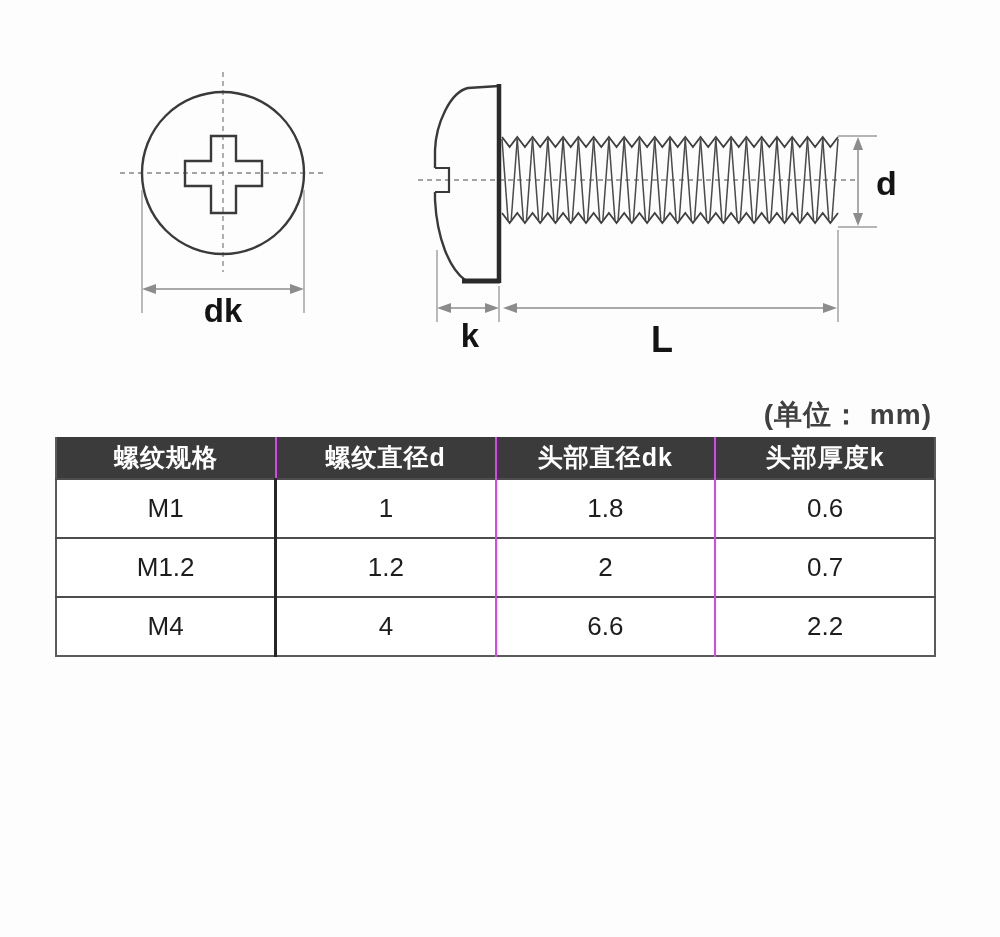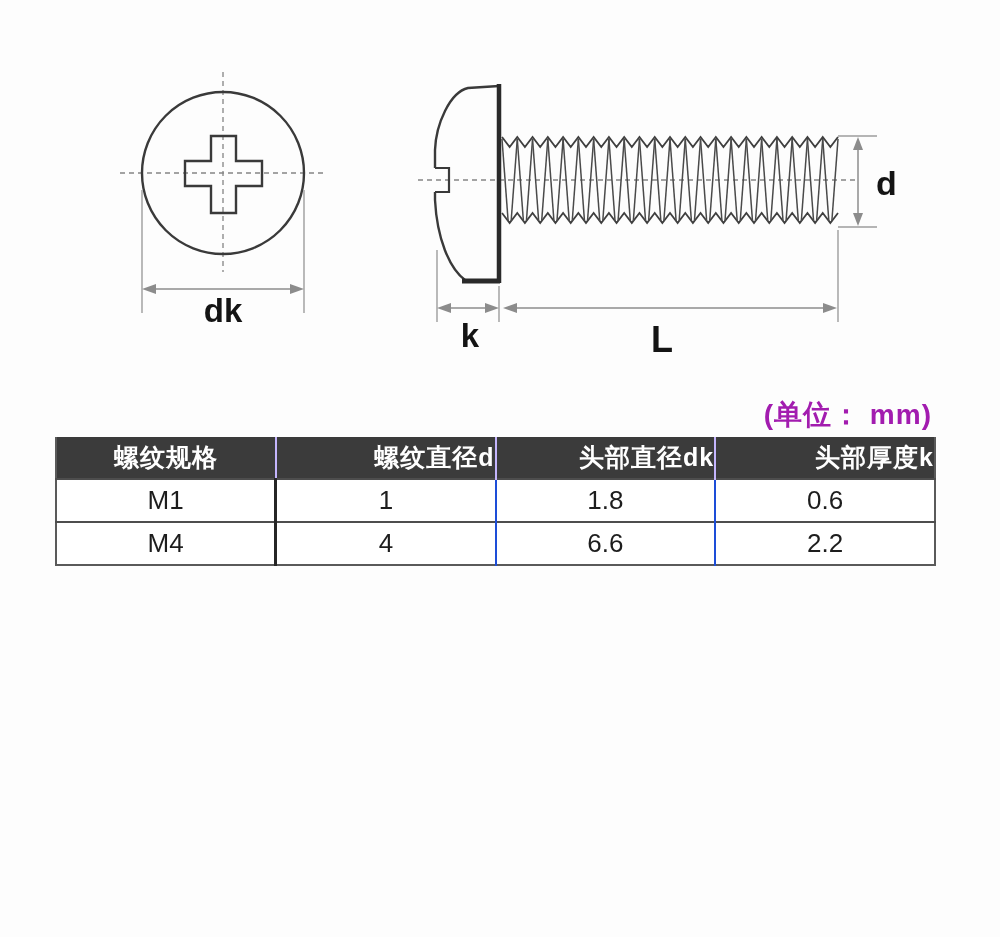--- a/index.html
+++ b/index.html
@@ -7,41 +7,41 @@
     width:1000px;height:937px;background:#fdfdfd;
     font-family:"Liberation Sans",sans-serif;
     -webkit-font-smoothing:antialiased;
   }
   .stage{position:relative;width:1000px;height:937px;overflow:hidden;background:#fdfdfd;}
 
   .drawing-svg{position:absolute;left:0;top:0;}
 
   .unit-note{
     position:absolute;top:396px;left:640px;width:292px;
-    text-align:right;font-size:28px;font-weight:bold;color:#a21caf;
+    text-align:right;font-size:28px;font-weight:bold;color:#404040;
     letter-spacing:1px;white-space:nowrap;
   }
 
   table.spec-table{
     position:absolute;left:55px;top:437px;width:881px;
     border-collapse:collapse;table-layout:fixed;
     border:2px solid #5a5a5a;border-top:none;
     background:#fff;
   }
   table.spec-table th{
     background:#3b3b3b;color:#fff;font-size:25px;font-weight:600;
     height:41px;padding:0;text-align:center;letter-spacing:1px;
   }
-  table.spec-table th + th{border-left:2px solid #c4b5fd;text-align:right;}
+  table.spec-table th + th{border-left:2px solid #d946ef;}
   table.spec-table td{
-    height:41px;padding:0;text-align:center;
+    height:41px;padding:8px;text-align:center;
     font-size:26px;color:#1d1d1d;font-weight:400;
     border-top:2px solid #4d4d4d;
   }
-  table.spec-table td + td{border-left:2px solid #1d4ed8;}
+  table.spec-table td + td{border-left:2px solid #d946ef;}
   table.spec-table td:nth-child(2){border-left:3px solid #262626;}
   table.spec-table col{width:25%;}
 
   svg text.dim-label{
     font-family:"Liberation Sans",sans-serif;
     font-weight:bold;fill:#141414;
   }
 </style>
 </head>
 <body>
@@ -167,20 +167,26 @@
         </tr>
     </thead>
     <tbody id="spec-body">
         <tr>
           <td>M1</td>
           <td>1</td>
           <td>1.8</td>
           <td>0.6</td>
         </tr>
         <tr>
+          <td>M1.2</td>
+          <td>1.2</td>
+          <td>2</td>
+          <td>0.7</td>
+        </tr>
+        <tr>
           <td>M4</td>
           <td>4</td>
           <td>6.6</td>
           <td>2.2</td>
         </tr>
       </tbody>
   </table>
 
 </div>
 

